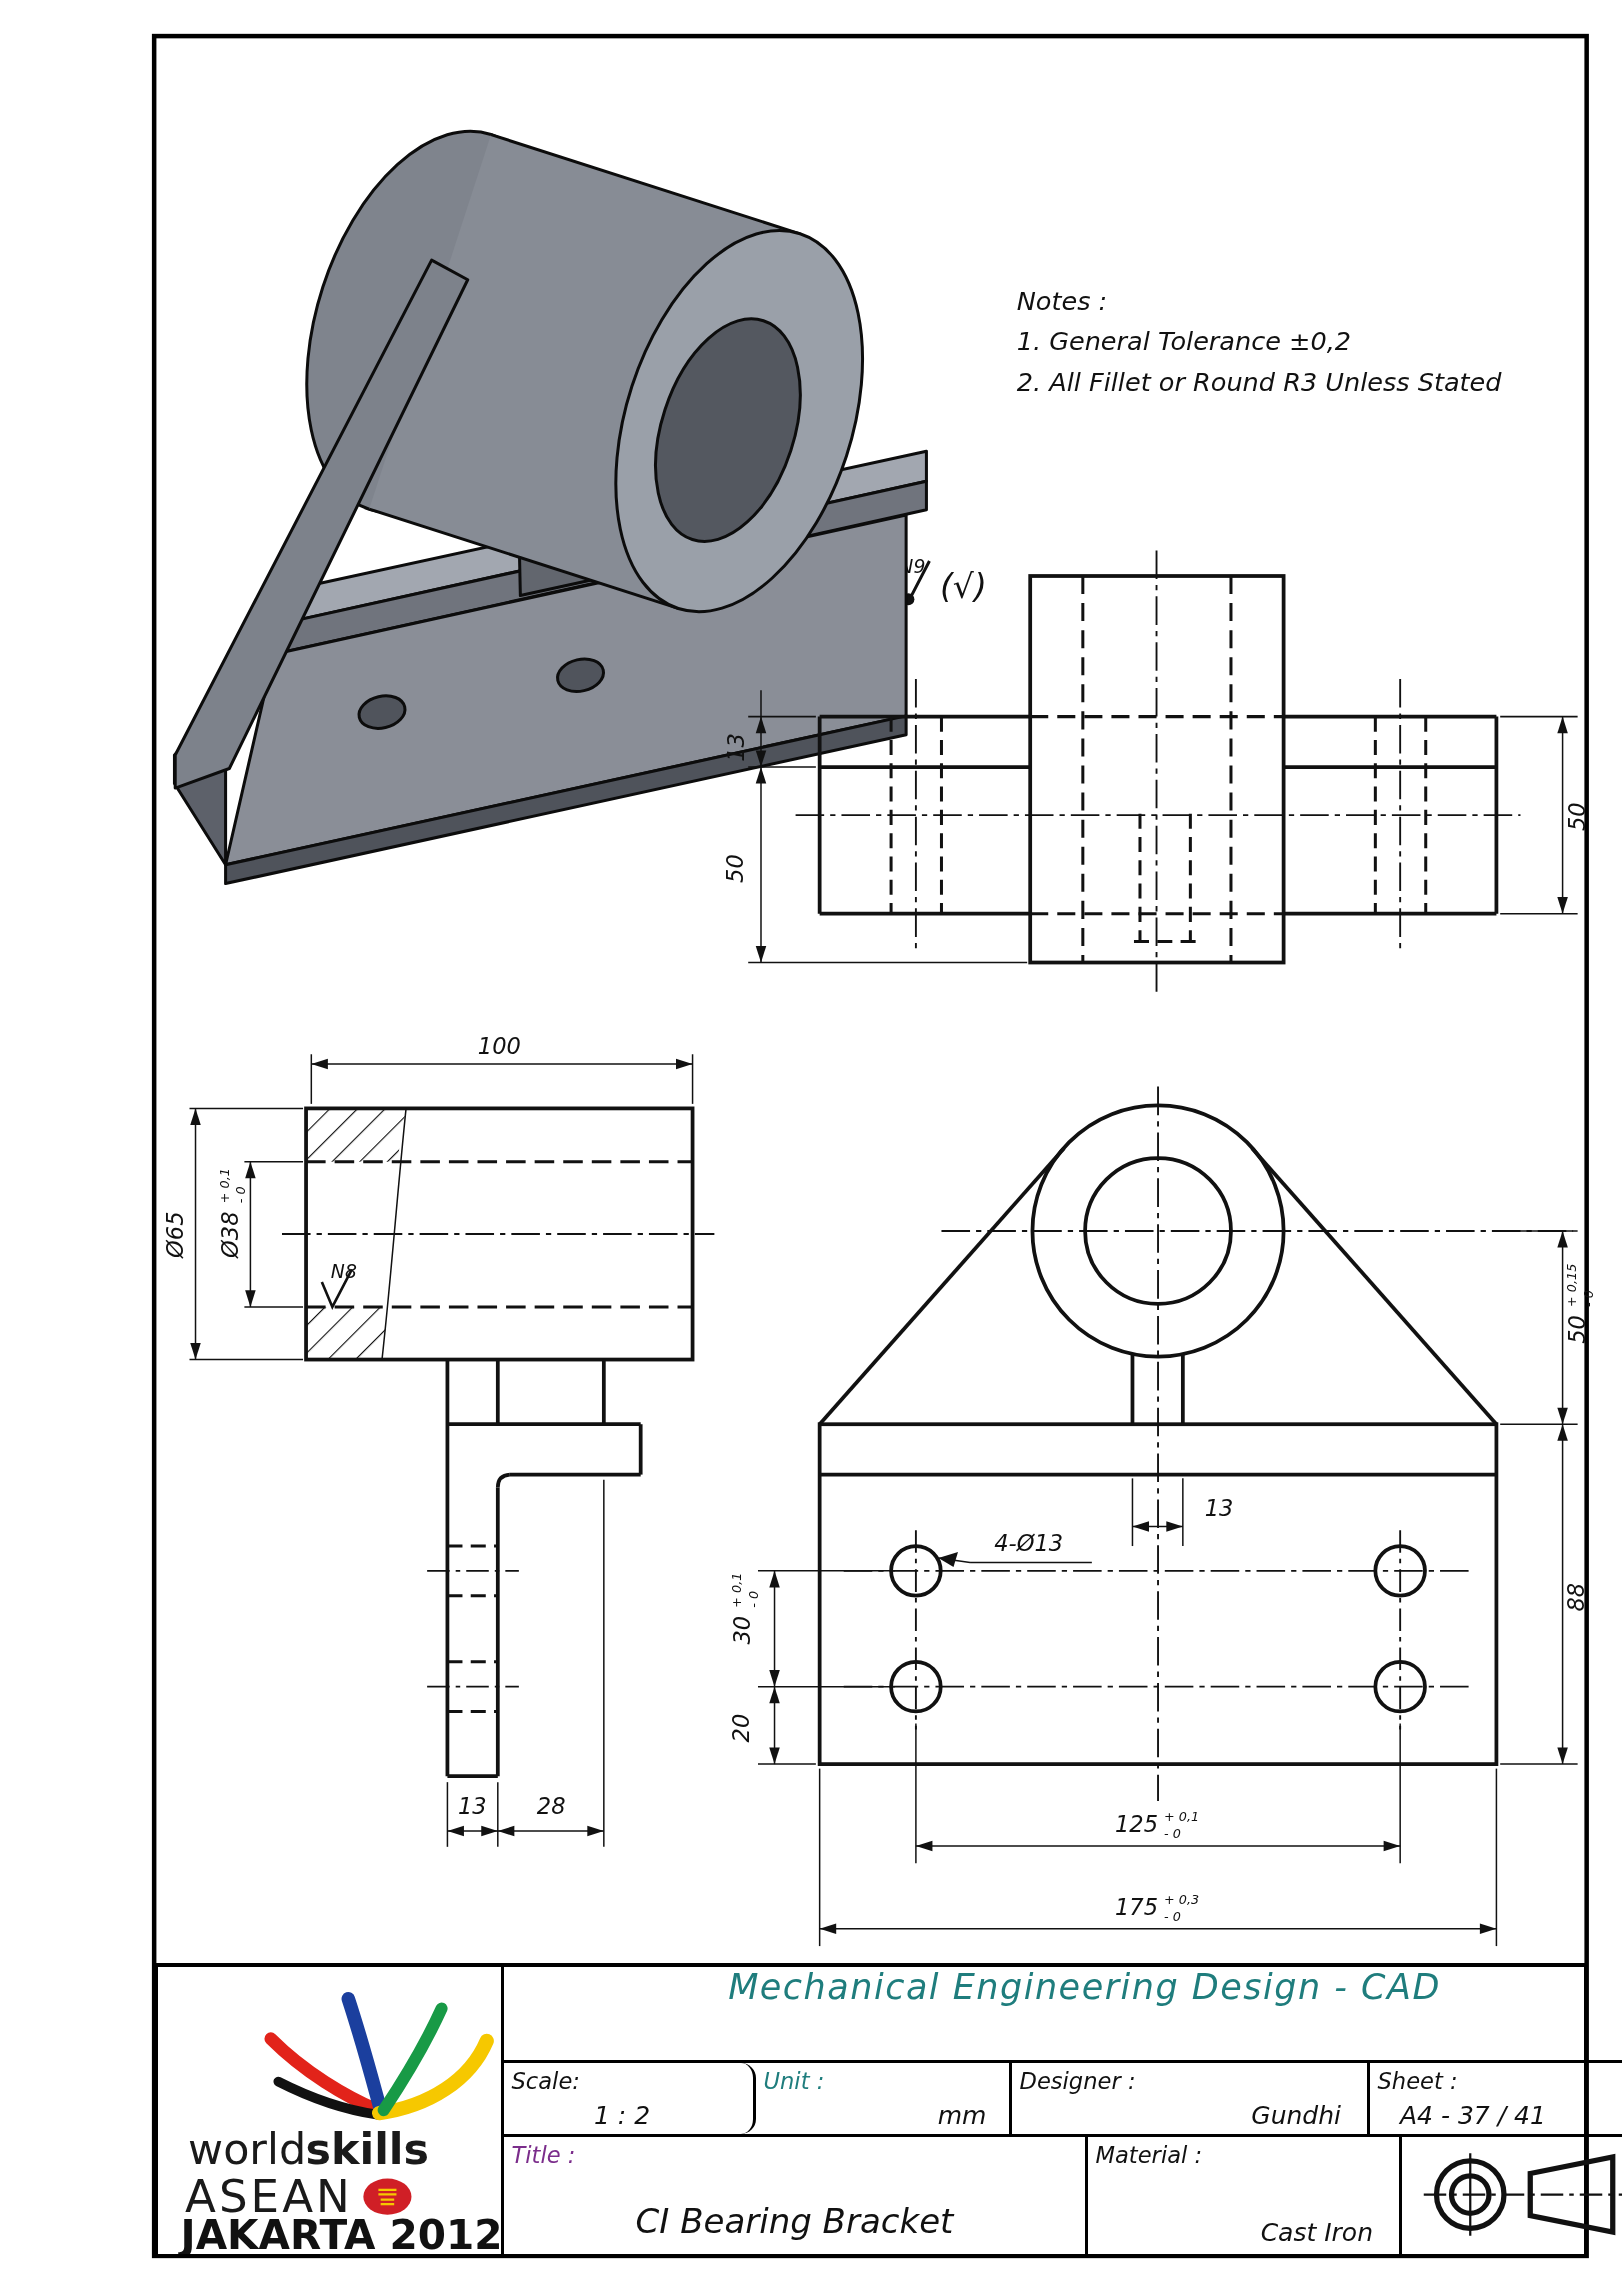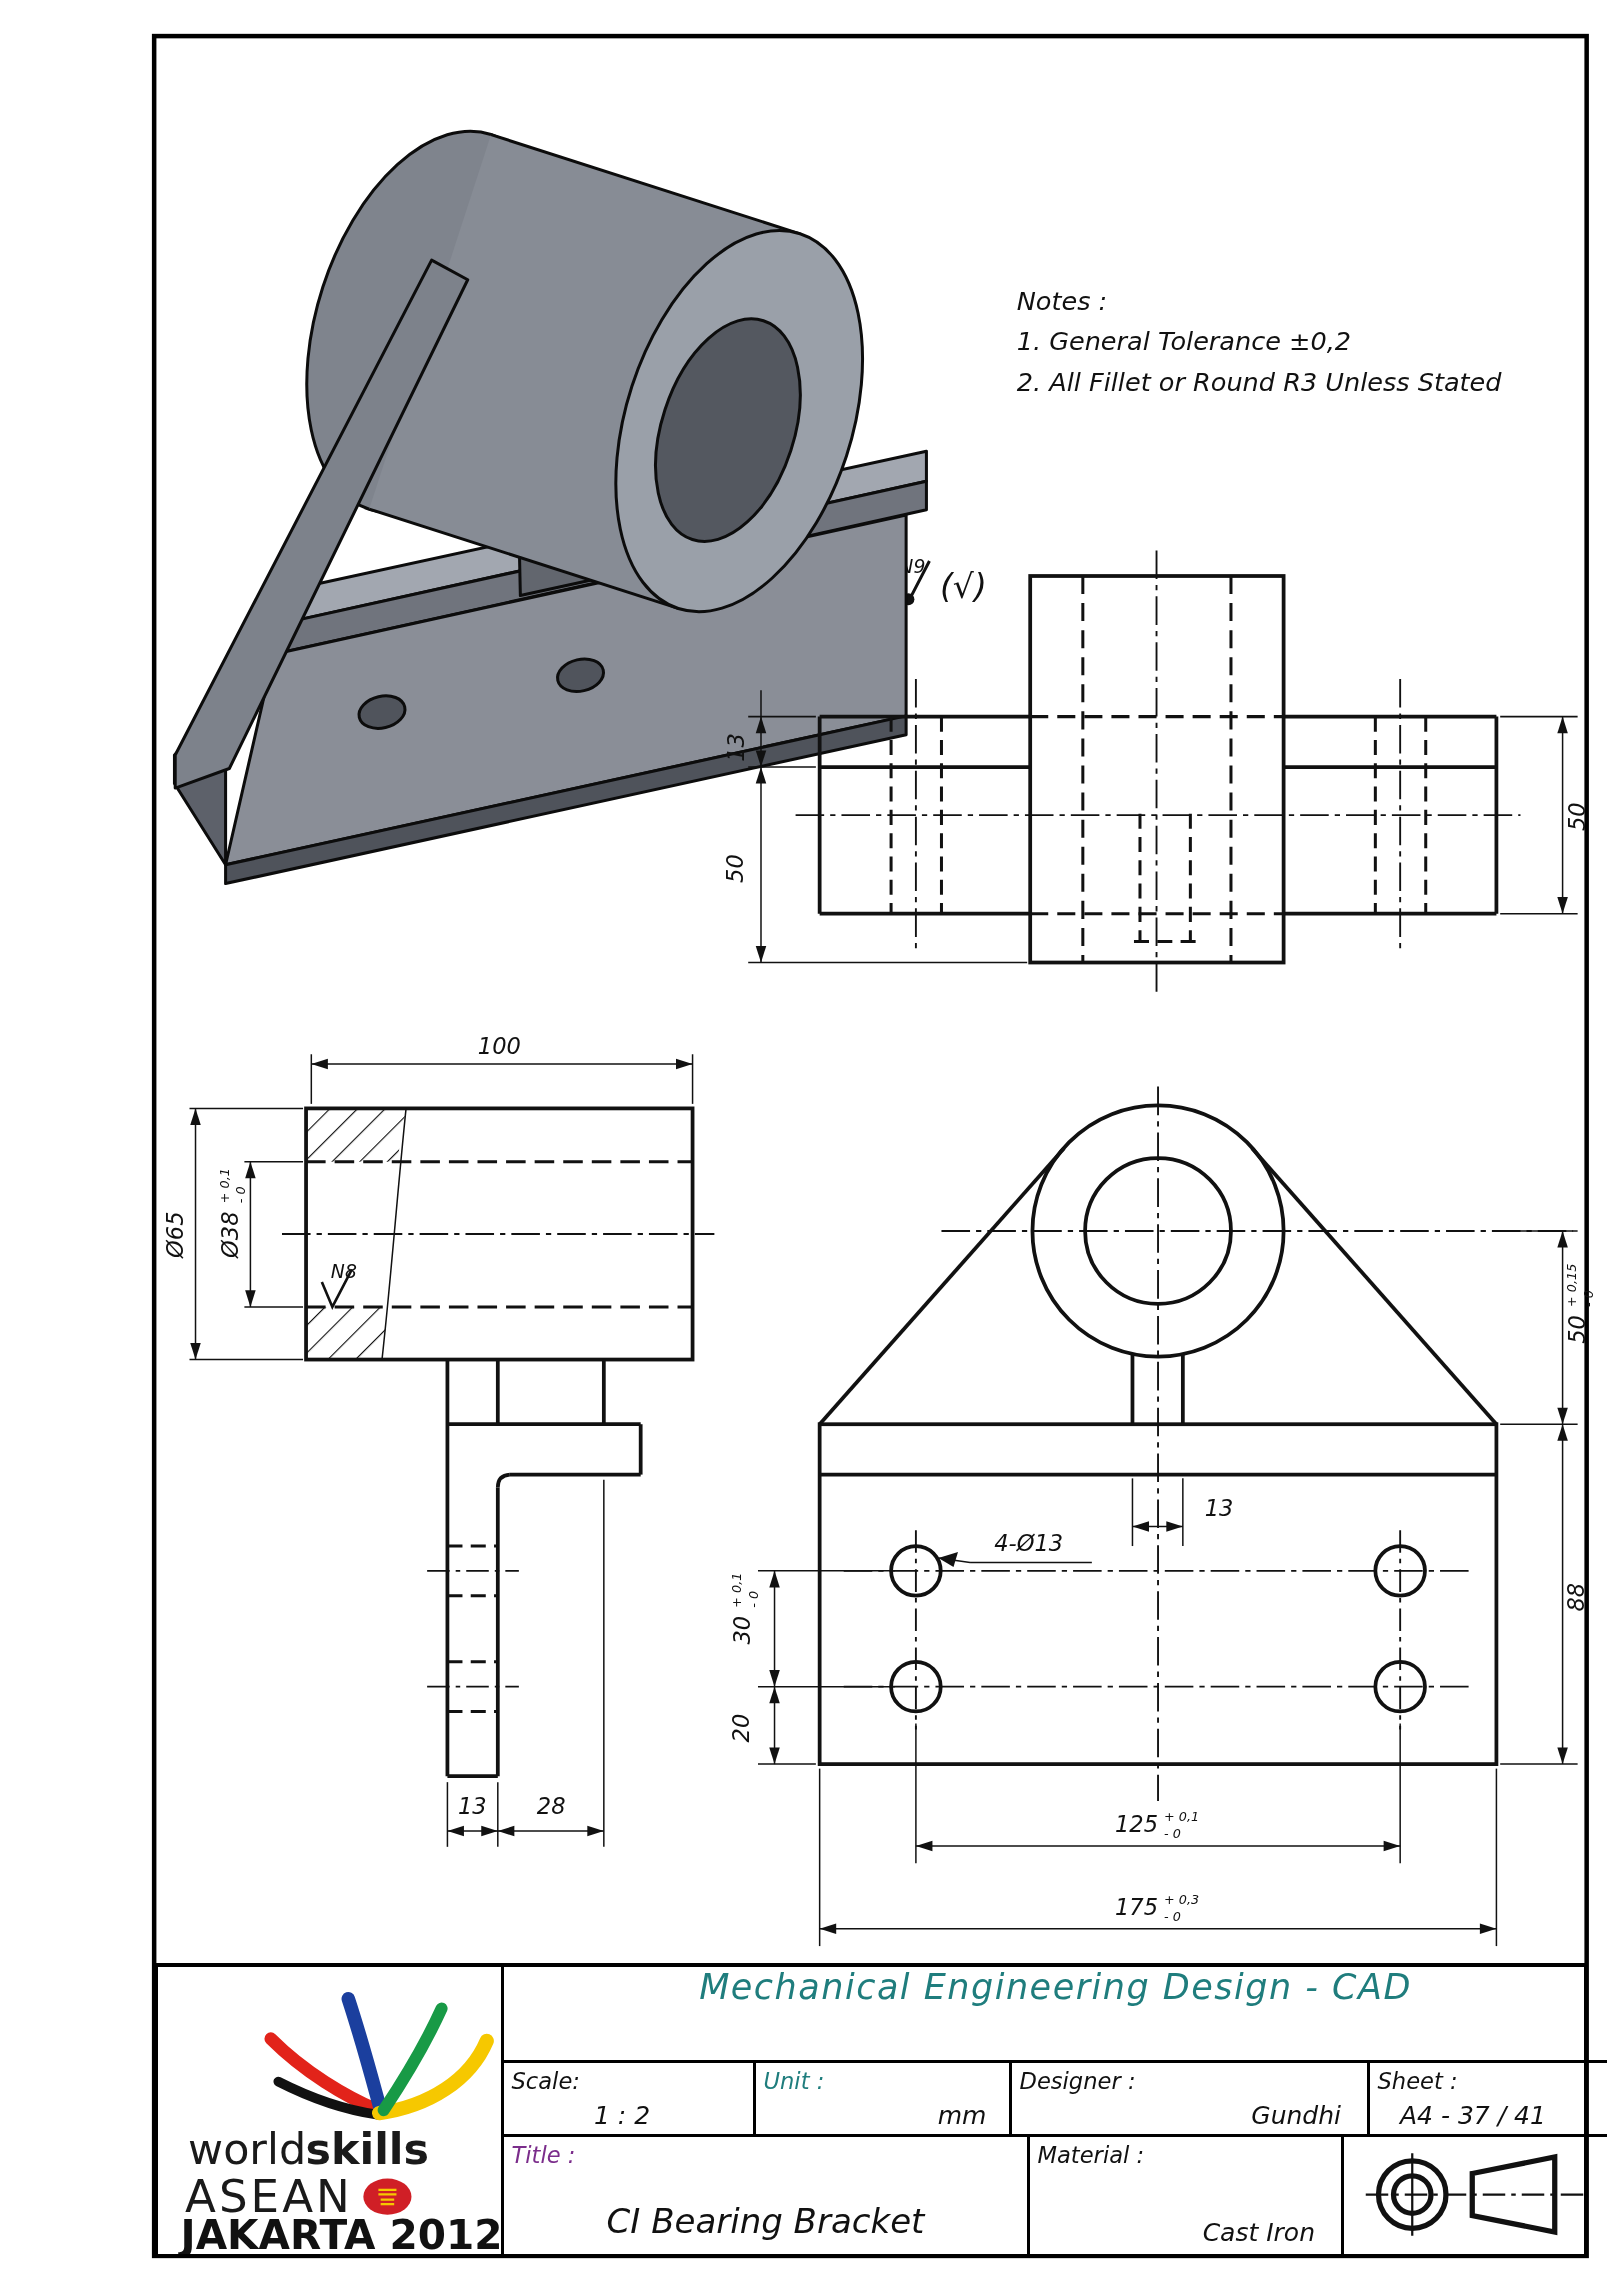--- a/index.html
+++ b/index.html
@@ -13,22 +13,22 @@
   .tb-header{height:102px;border-bottom:3.8px solid #000;display:flex;align-items:flex-start;justify-content:center;}
   .tb-header span{color:#1f7d7d;font-size:35px;font-style:italic;letter-spacing:1.5px;}
   .tb-row2{height:77px;border-bottom:3.8px solid #000;display:flex;}
   .tb-row3{flex:1;display:flex;}
   .tb-cell{border-right:3.8px solid #000;box-sizing:border-box;position:relative;padding:4.5px 7.5px;}
   .tb-cell:last-child{border-right:none;}
   .lab{font-style:italic;font-size:22.6px;color:#111;}
   .lab.teal{color:#1f7d7d;margin-top:25px;}
   .lab.purple{color:#7b2d8b;}
   .val{position:absolute;font-style:italic;font-size:25px;color:#111;white-space:nowrap;}
-  .w-scale{width:252px;} .w-unit{width:256px;} .w-designer{width:358px;} .w-sheet{flex:1;}
-  .w-title{width:526px;} .w-material{width:314px;} .w-proj{flex:1;}
+  .w-scale{width:252px;border-radius:15px;} .w-unit{width:256px;} .w-designer{width:358px;} .w-sheet{flex:1;}
+  .w-title{width:584px;} .w-material{width:314px;} .w-proj{flex:1;}
   .big-title{position:absolute;left:0;right:0;bottom:13.5px;text-align:center;font-style:italic;font-size:34px;color:#111;}
 </style>
 </head>
 <body>
 
 <svg class="drawing-svg" width="1622" height="2295" viewBox="0 0 2157 3052">
   <defs>
     <pattern id="hatch" width="26" height="26" patternUnits="userSpaceOnUse" patternTransform="rotate(45)">
       <rect width="26" height="26" fill="#fff"></rect>
       <line x1="0" y1="0" x2="0" y2="26" stroke="#111" stroke-width="3"></line>

